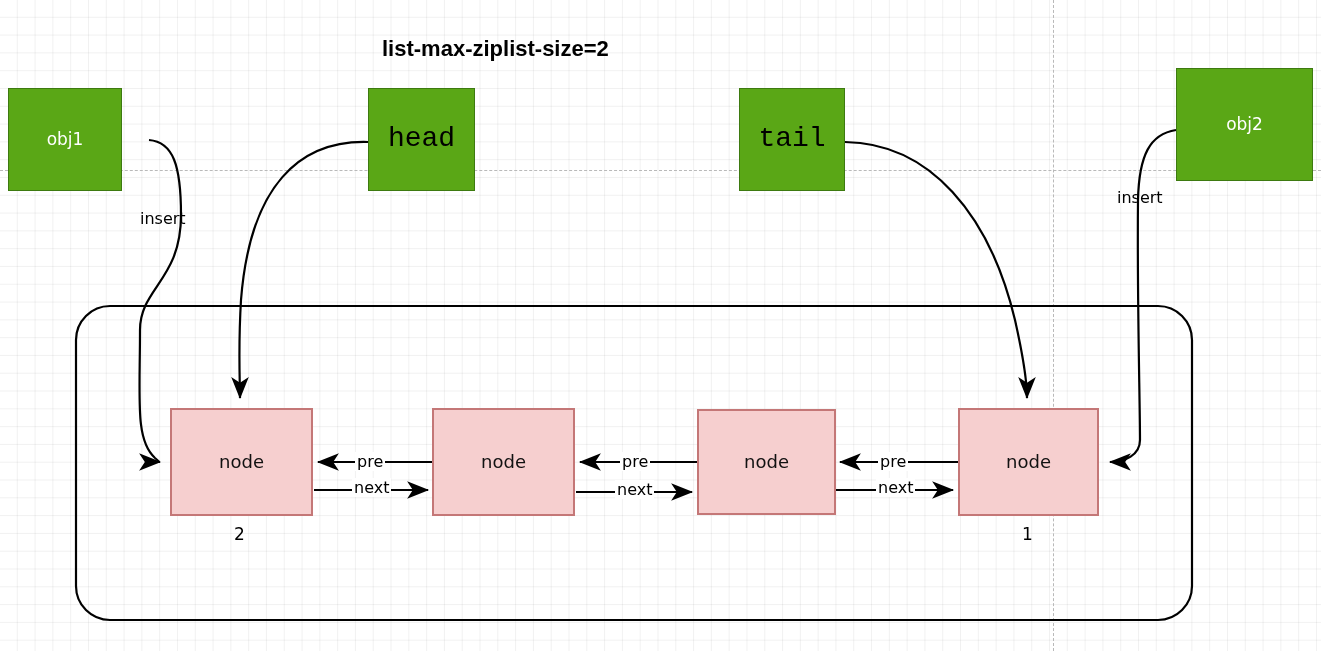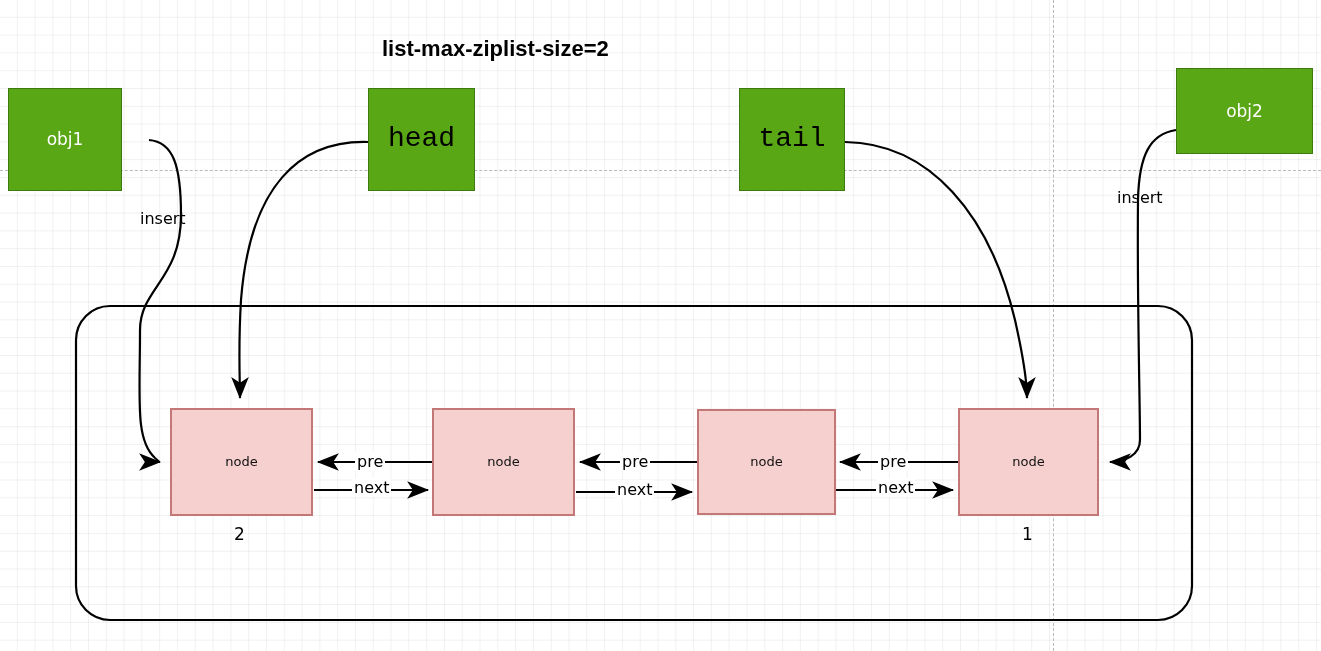--- a/index.html
+++ b/index.html
@@ -53,21 +53,21 @@
     background:#1FA0E4;
     border:1px solid #1184c2;
     color:#ffffff;
     font-size:25px;
     font-family:"DejaVu Sans", sans-serif;
   }
   .node {
     background:#F6CFCF;
     border:2px solid #C47777;
     color:#111111;
-    font-size:13px;
+    font-size:18px;
     font-family:"DejaVu Sans", sans-serif;
     text-align:center;
   }
   .title-big {
     position:absolute;
     font-size:22px;
     font-weight:bold;
     color:#000000;
     font-family:"Liberation Sans", sans-serif;
     white-space:nowrap;
@@ -142,21 +142,21 @@
 
   <div class="title-big" style="left:382px; top:36px;">list-max-ziplist-size=2</div>
 
   <div class="box ql-green" style="left:368px; top:88px; width:107px; height:103px;">head</div>
   <div class="box ql-green" style="left:739px; top:88px; width:106px; height:103px;">tail</div>
 
 
   <div class="box obj" style="left:8px; top:88px; width:114px; height:103px;">obj1</div>
   <div class="lbl" style="left:140px; top:209px;">insert</div>
 
-  <div class="box obj" style="left:1176px; top:68px; width:137px; height:86px;">obj2</div>
+  <div class="box obj" style="left:1176px; top:68px; width:137px; height:113px;">obj2</div>
   <div class="lbl" style="left:1117px; top:188px;">insert</div>
 
   <div class="box node" style="left:170px; top:408px; width:143px; height:108px;">node</div>
   <div class="lbl-num" style="left:234px; top:524px;">2</div>
 
   <div class="box node" style="left:432px; top:408px; width:143px; height:108px;">node</div>
 
   <div class="box node" style="left:697px; top:409px; width:139px; height:106px;">node</div>
 
   <div class="box node" style="left:958px; top:408px; width:141px; height:108px;">node</div>

